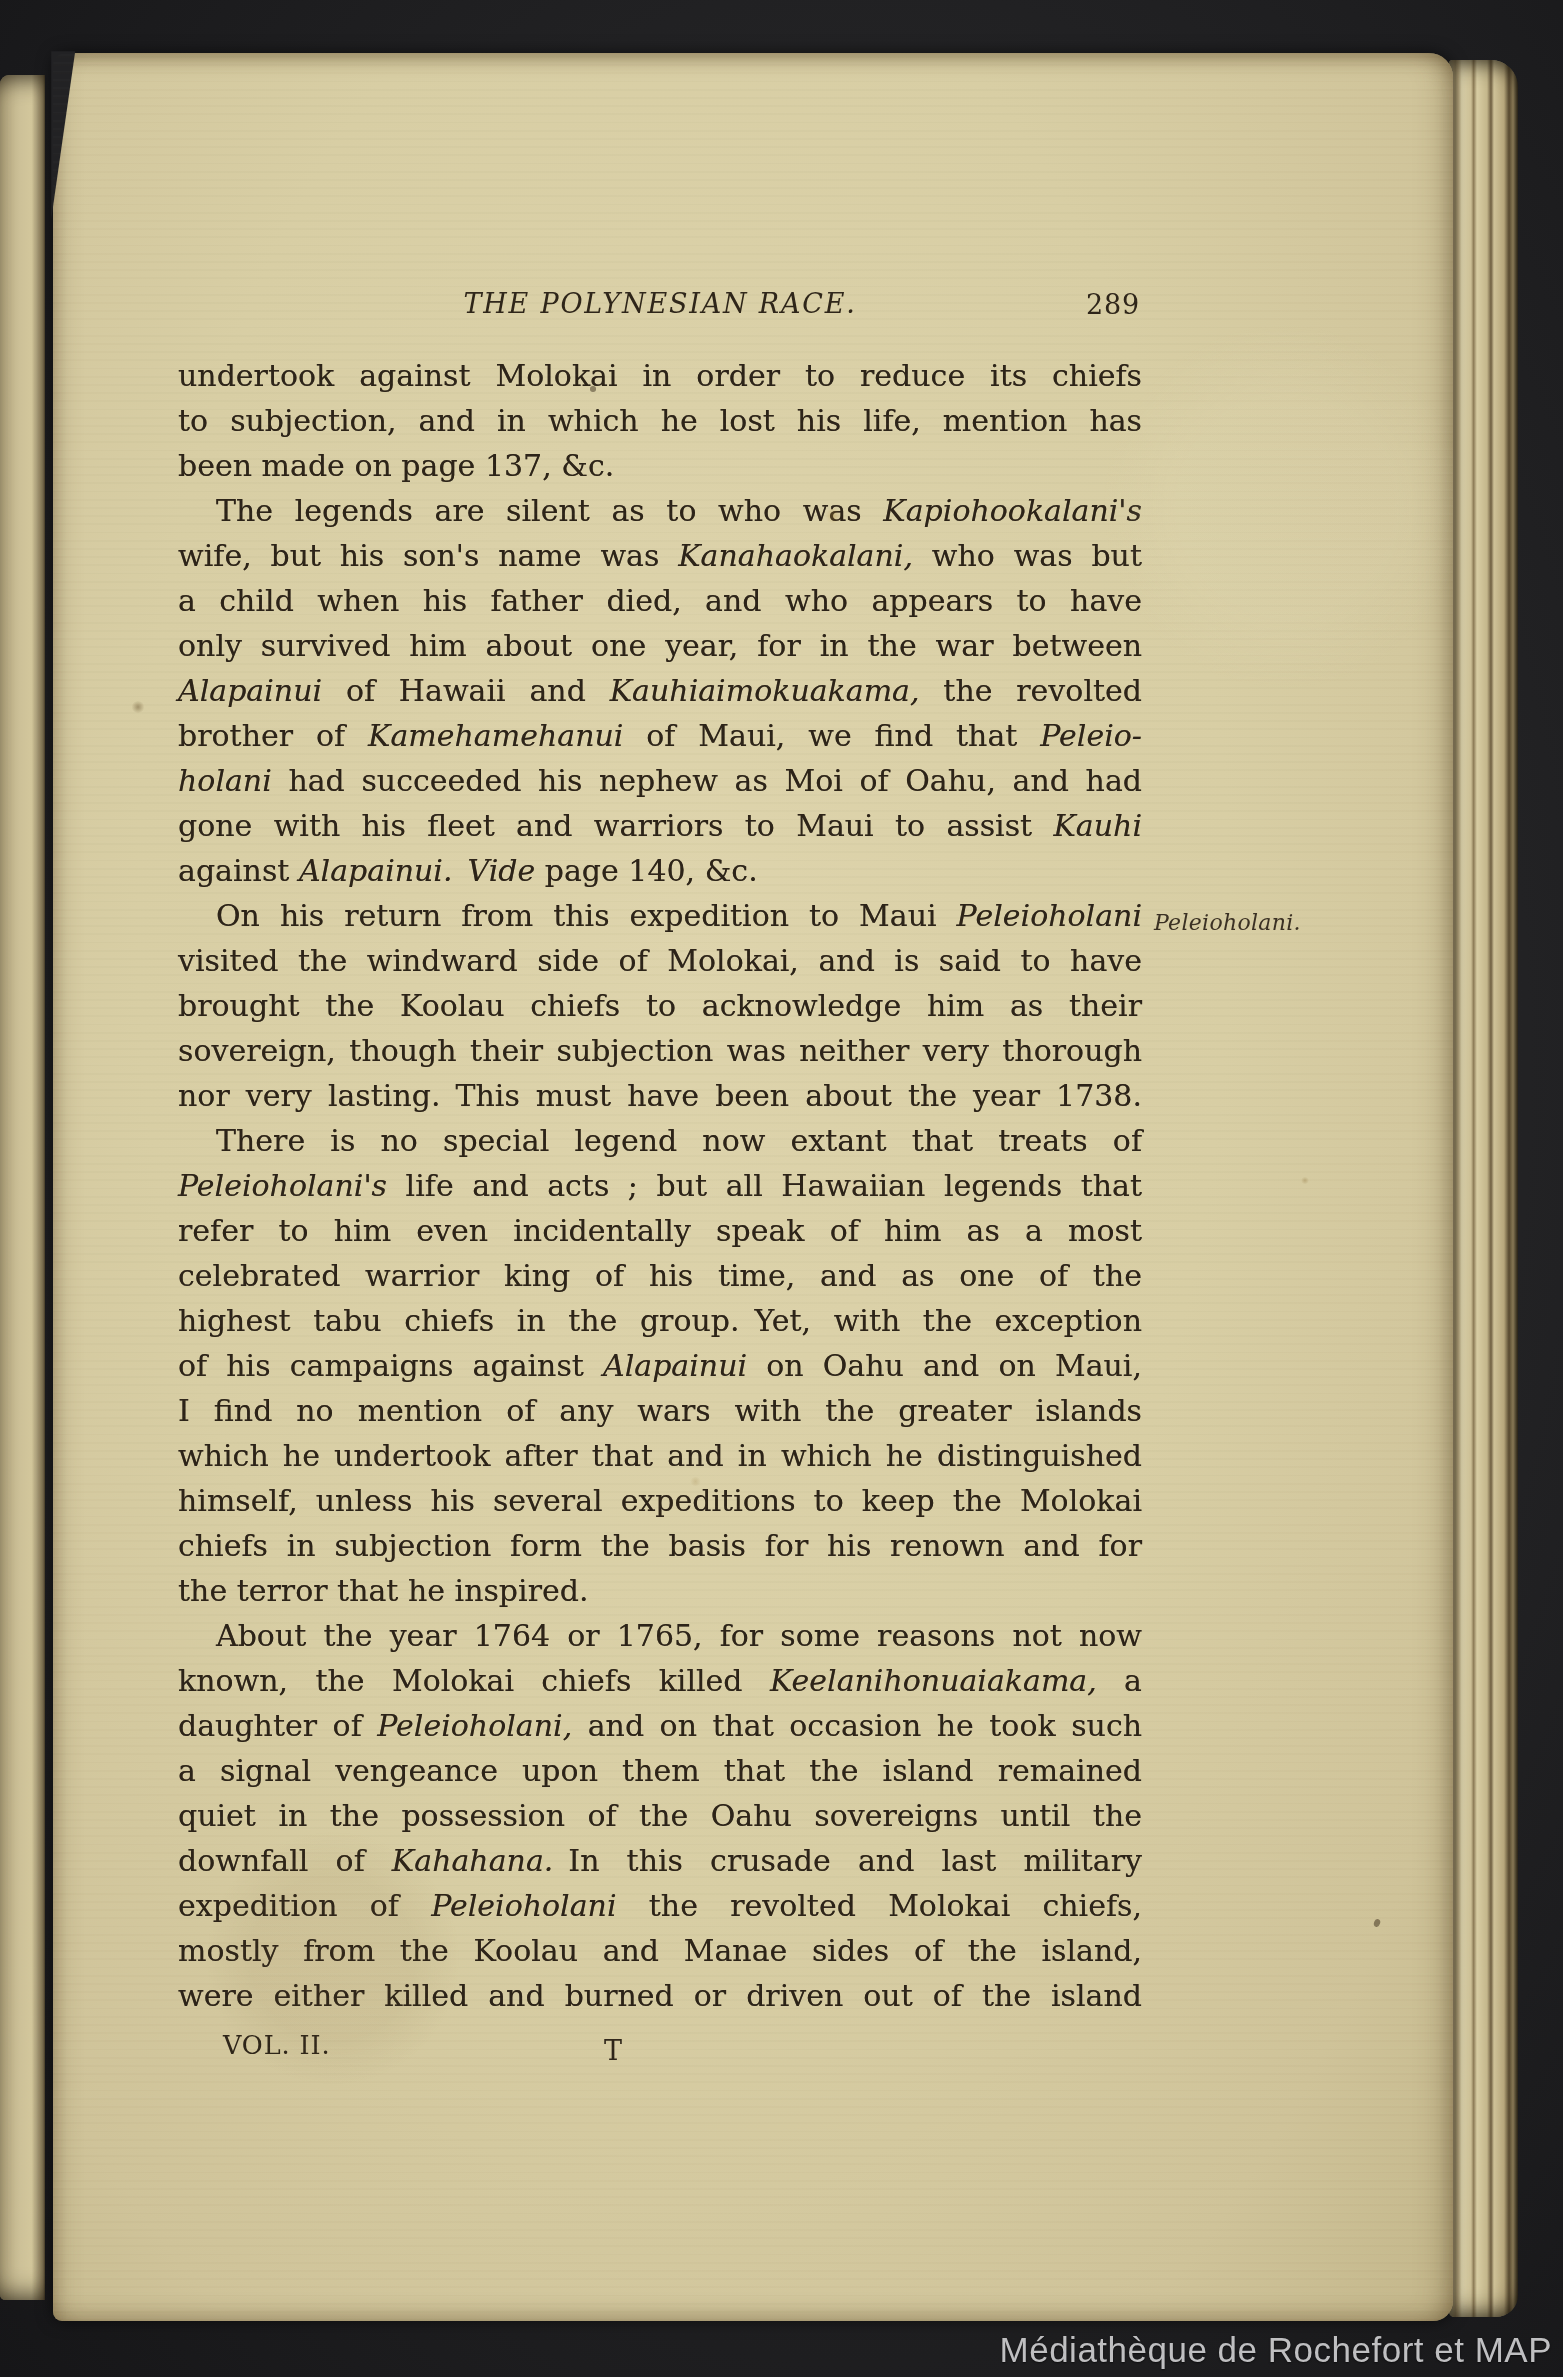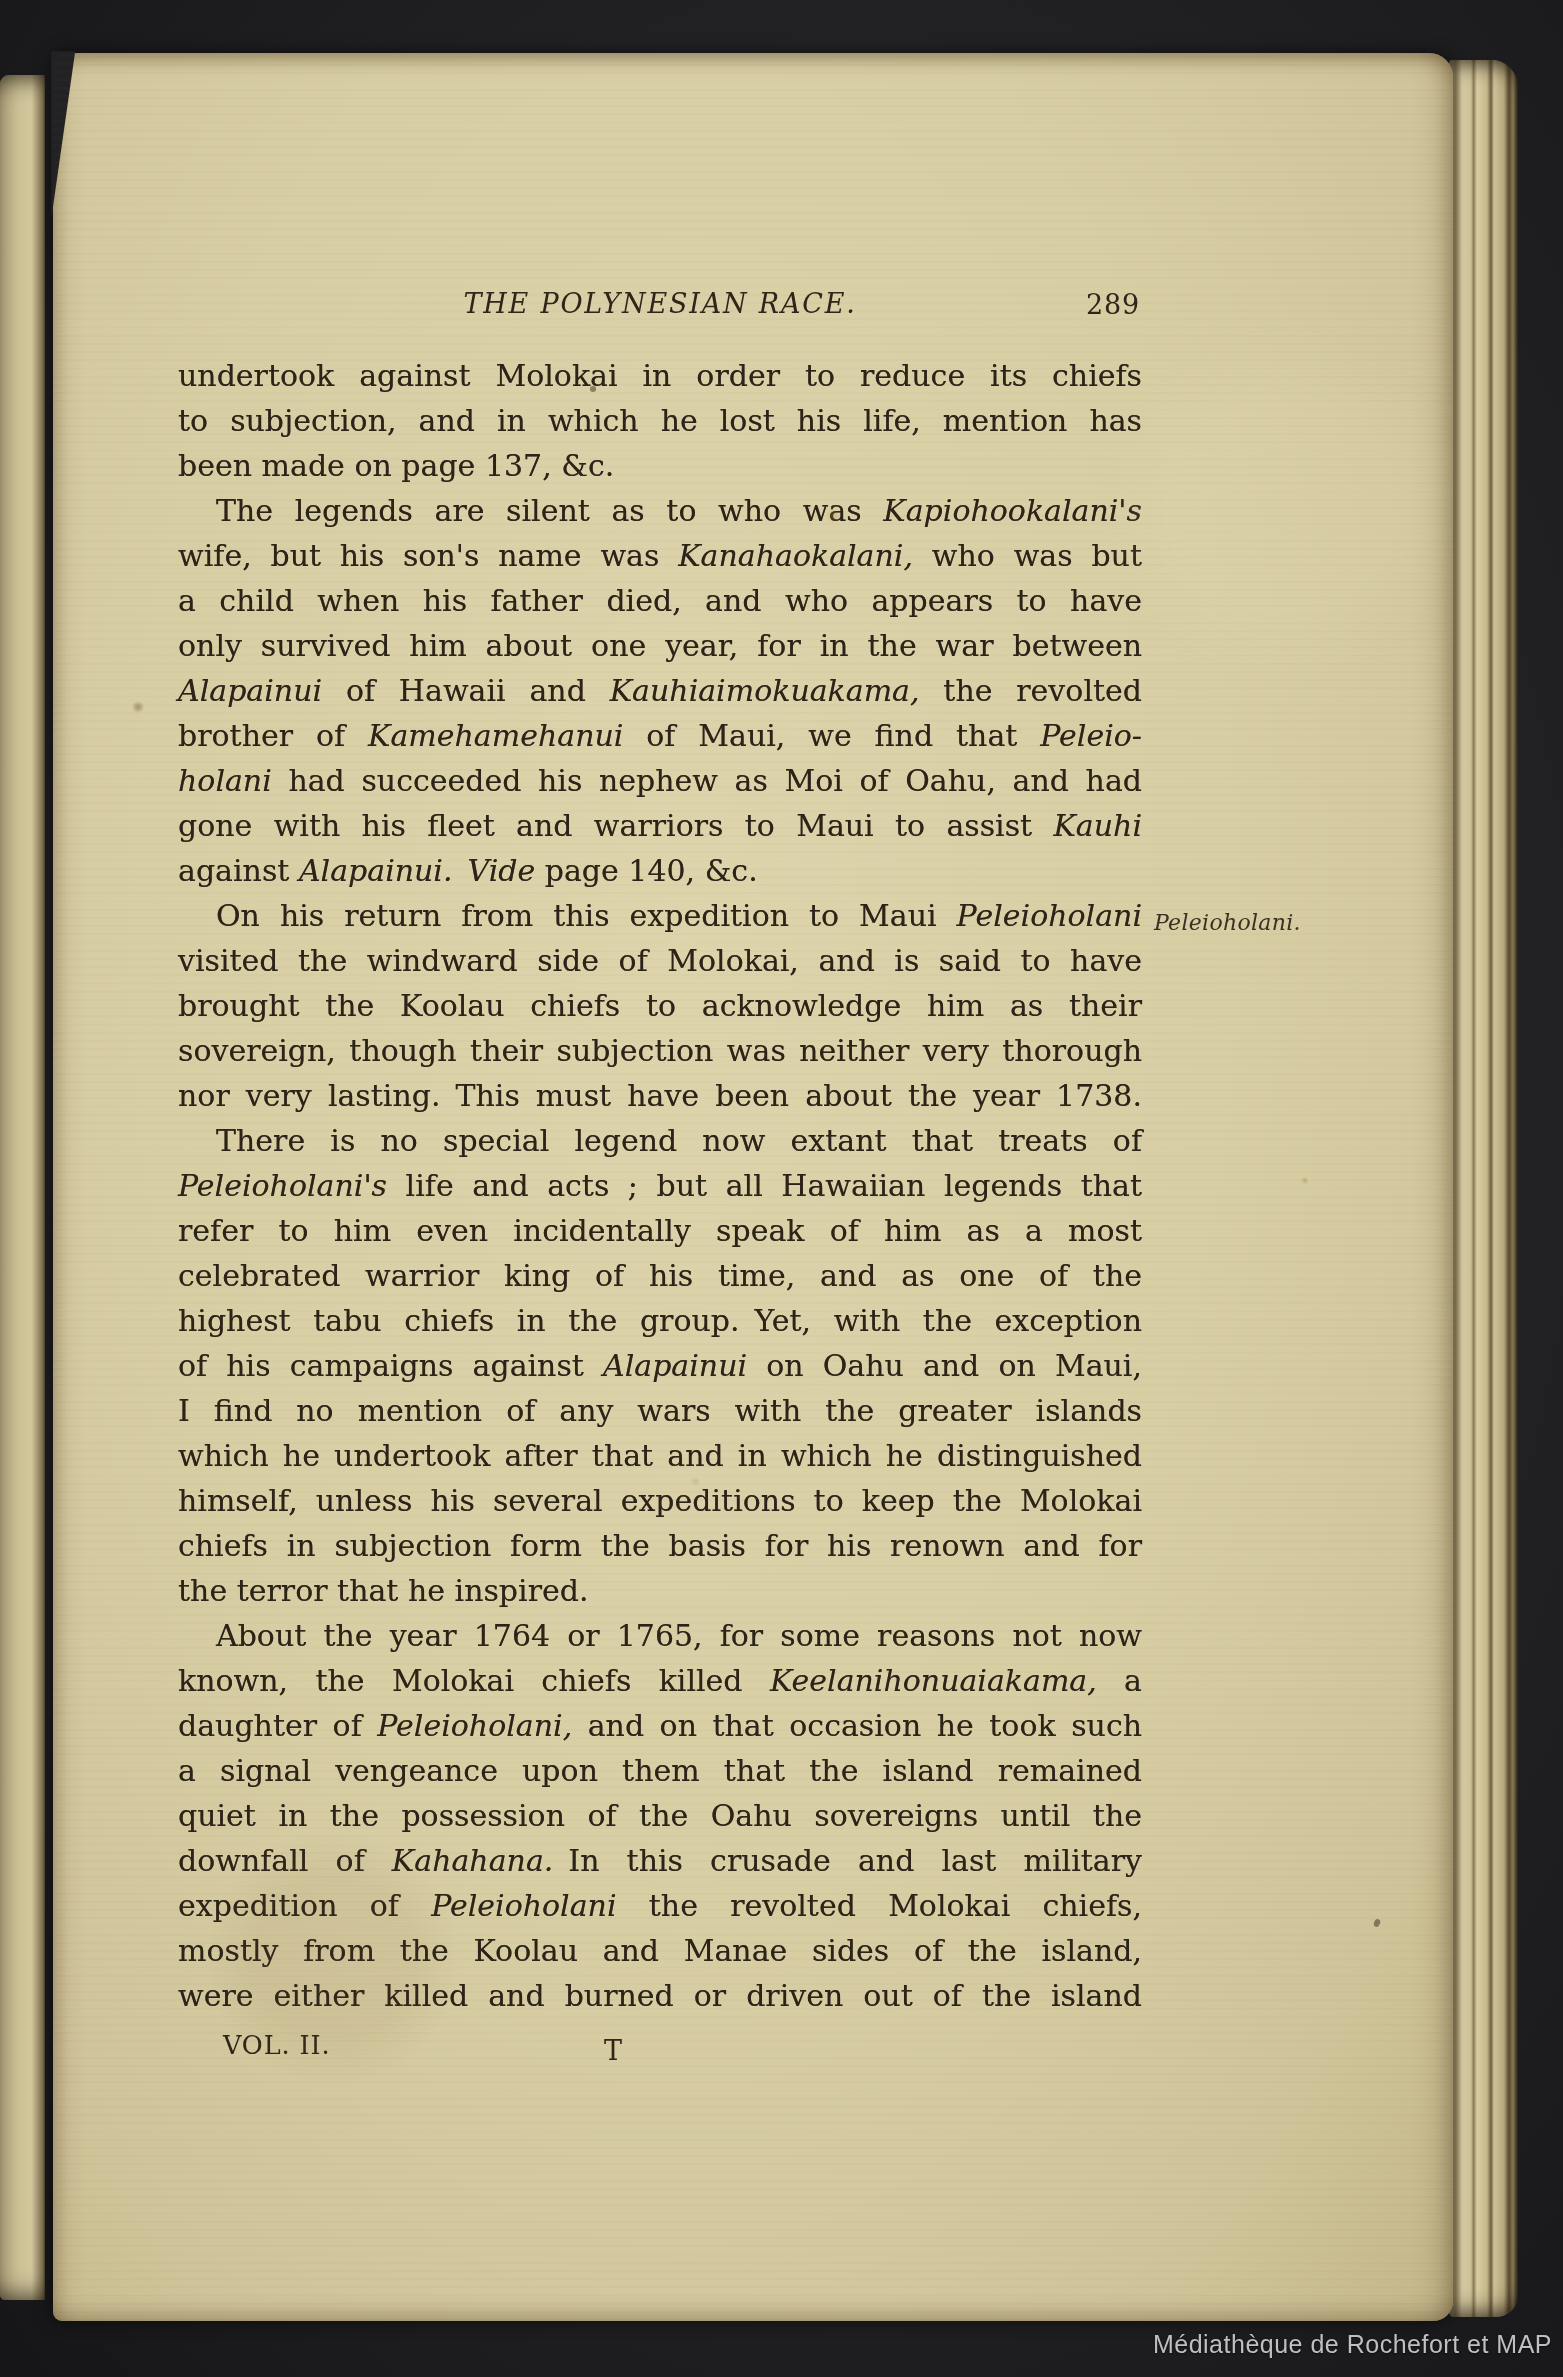--- a/index.html
+++ b/index.html
@@ -83,21 +83,21 @@
   
   .speck{position:absolute;border-radius:50%;pointer-events:none;}
   .speck.s1{left:771px;top:455px;width:18px;height:14.6px;background:radial-gradient(circle,rgba(176,140,58,.32),transparent 70%);}
   .speck.s2{left:537px;top:333px;width:5.5px;height:5.5px;background:rgba(60,48,30,.5);}
   .speck.s3{left:1321px;top:1866px;width:6.4px;height:8.2px;background:rgba(70,55,34,.55);transform:rotate(20deg);}
   .speck.s4{left:78px;top:648px;width:13.6px;height:12px;background:radial-gradient(circle,rgba(96,74,40,.45),transparent 70%);}
   .speck.s5{left:1248px;top:1124px;width:8.2px;height:7.3px;background:radial-gradient(circle,rgba(140,112,58,.35),transparent 75%);}
   .speck.s6{left:637px;top:1424px;width:11px;height:9px;background:radial-gradient(circle,rgba(150,120,60,.22),transparent 75%);}
   .watermark{
     position:absolute;right:11px;top:2330px;
-    font-family:"Liberation Sans", sans-serif;font-size:25px;color:#bfbfc1;
+    font-family:"Liberation Sans", sans-serif;font-size:35px;color:#bfbfc1;
     letter-spacing:0.5px;text-shadow:0 0.9px 1.8px rgba(0,0,0,.5);
   }
 </style>
 </head>
 <body>
 
 <div class="stage">
 
   <div class="facing-edge"></div>
   <div class="page-stack"></div>

